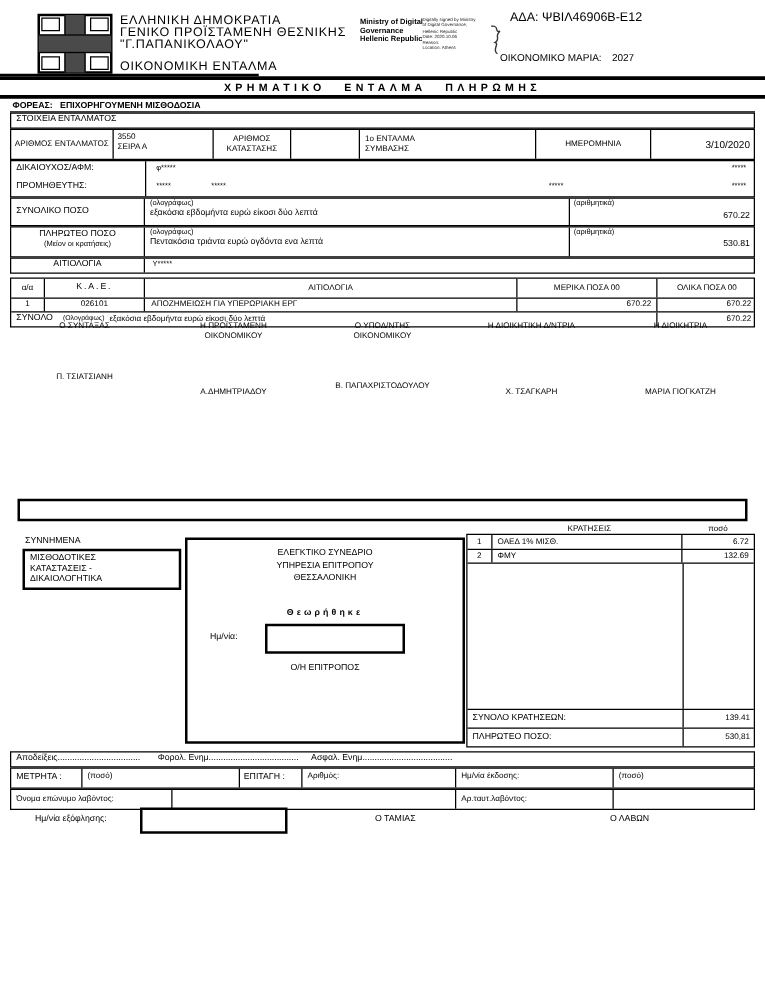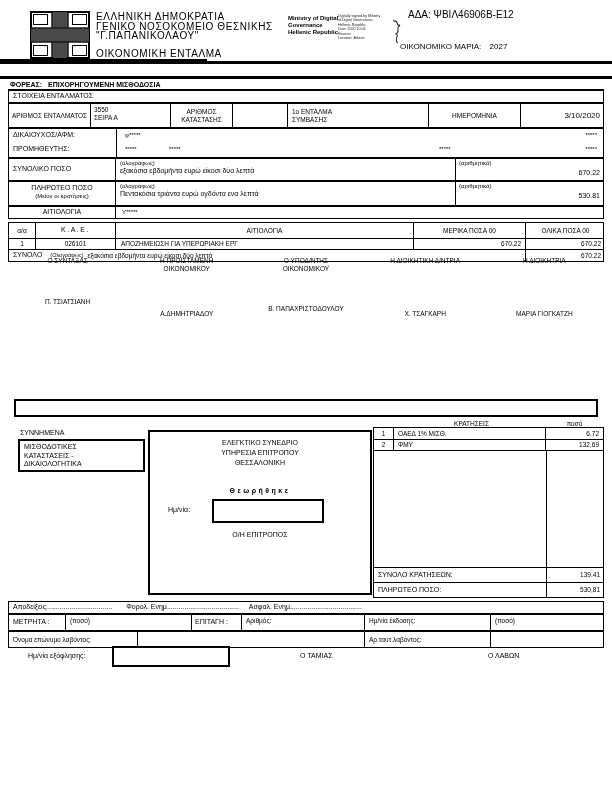--- a/index.html
+++ b/index.html
@@ -50,21 +50,21 @@
     <div class="corner c1"></div>
       <div class="corner c2"></div>
     <div class="corner c3"></div>
       <div class="corner c4"></div>
     <div class="vbar"></div>
       <div class="hbar"></div>
   </div>
 
   <div class="abs" style="left:96px;top:12px;">
     <div class="orgline">ΕΛΛΗΝΙΚΗ ΔΗΜΟΚΡΑΤΙΑ</div>
-    <div class="orgline">ΓΕΝΙΚΟ ΝΟΣΟΚΟΜΕΙΟ ΘΕΣΝΙΚΗΣ</div>
+    <div class="orgline">ΓΕΝΙΚΟ ΠΡΟΪΣΤΑΜΕΝΗ ΘΕΣΝΙΚΗΣ</div>
     <div class="orgline">"Γ.ΠΑΠΑΝΙΚΟΛΑΟΥ"</div>
   </div>
   <div class="abs orgline" style="left:96px;top:49px;">ΟΙΚΟΝΟΜΙΚΗ ΕΝΤΑΛΜΑ</div>
   <div class="abs line" style="left:0;top:59px;width:207px;height:1.5px;"></div>
 
   <div class="abs" style="left:288px;top:15px;font-size:6px;line-height:7px;font-weight:bold;">
     <div>Ministry of Digital</div>
     <div>Governance</div>
     <div>Hellenic Republic</div>
   </div>
@@ -86,20 +86,21 @@
   <svg class="abs" style="left:390px;top:19px;" width="13" height="27" viewBox="0 0 13 27">
     <path d="M3 2 C10 1 5 7 10 6 C5 10 11 12 6 15 C10 16 3 21 8 24" fill="none" stroke="#333" stroke-width="1.1"></path>
   </svg>
 
   <div class="abs" style="left:400px;top:42px;font-size:8px;">
     <span>ΟΙΚΟΝΟΜΙΚΟ ΜΑΡΙΑ:</span>
     <span style="margin-left:6px;">2027</span>
   </div>
 
   <div class="abs line" style="left:0;top:61px;width:612px;height:2.5px;"></div>
+  <div class="abs title" style="left:0;top:65px;">ΧΡΗΜΑΤΙΚΟ ΕΝΤΑΛΜΑ ΠΛΗΡΩΜΗΣ</div>
   <div class="abs line" style="left:0;top:76px;width:612px;height:2.5px;"></div>
 
   <div class="abs f7" style="left:10px;top:80.5px;font-weight:bold;">
     <span>ΦΟΡΕΑΣ:</span>
     <span style="margin-left:4px;">ΕΠΙΧΟΡΗΓΟΥΜΕΝΗ ΜΙΣΘΟΔΟΣΙΑ</span>
   </div>
   <div class="abs line" style="left:8px;top:88.5px;width:596px;height:1px;"></div>
 
   <div class="abs b1 vmid f7" style="left:8px;top:90px;width:596px;height:13px;box-sizing:border-box;padding-left:4px;">ΣΤΟΙΧΕΙΑ ΕΝΤΑΛΜΑΤΟΣ</div>
 

